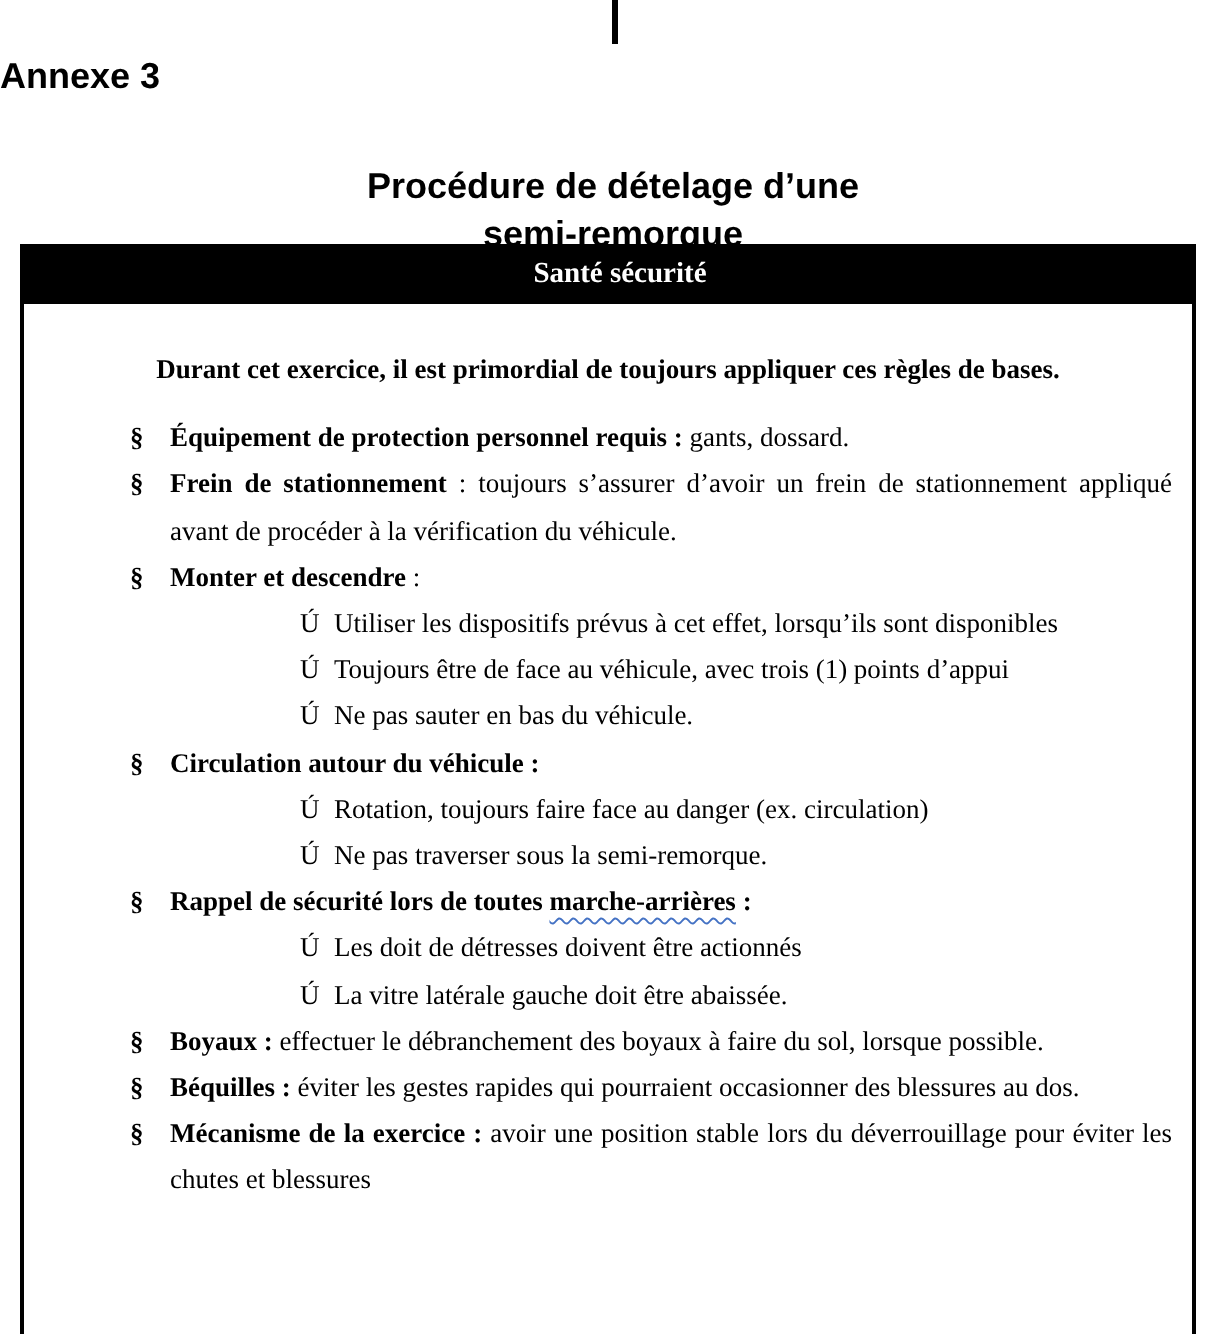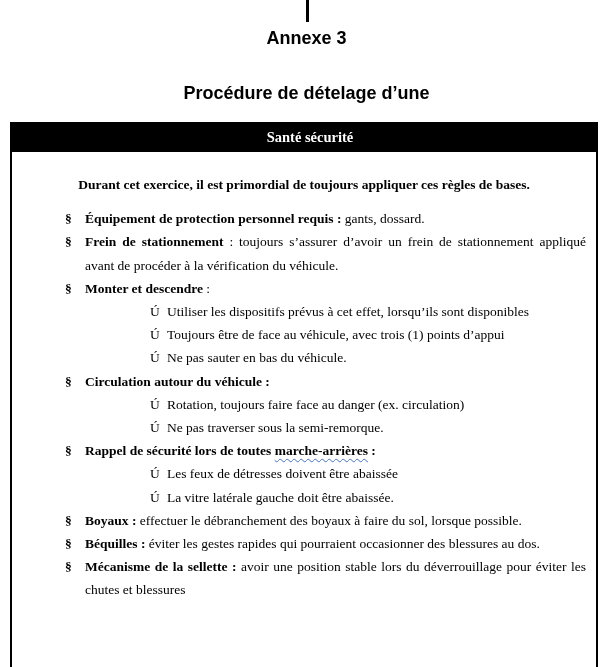--- a/index.html
+++ b/index.html
@@ -15,21 +15,20 @@
   .top-line {
     position: absolute;
     left: 306px; top: 0;
     width: 3px; height: 22px;
     background: #000;
   }
   .annex {
     position: absolute;
     top: 28px; left: 0;
     width: 100%;
-    text-align: center;
     font-family: "Liberation Sans", sans-serif;
     font-weight: bold;
     font-size: 18px;
     line-height: 20px;
   }
   .doc-title {
     position: absolute;
     top: 81px; left: 0;
     width: 100%;
     text-align: center;
@@ -104,20 +103,21 @@
 <body>
 
 <div class="sheet">
 
   <div class="top-line"></div>
 
   <div class="annex">Annexe 3</div>
 
   <div class="doc-title">
     <div>Procédure de dételage d’une</div>
+    <div>semi-remorque</div>
   </div>
 
   <div class="banner" style="background: rgb(0, 0, 0);">
     <div class="banner-title" style="color: rgb(255, 255, 255); padding-left: 12px;">Santé sécurité</div>
   </div>
 
   <div class="box">
     <div class="content">
       <div class="intro">Durant cet exercice, il est primordial de toujours appliquer ces règles de bases.</div>
       <div class="rules">
@@ -158,40 +158,40 @@
   <div class="sub">
     <span class="marker">Ú </span><span>Ne pas traverser sous la semi-remorque.</span>
   </div>
 </div>
   </div>
 
   <div class="rule">
     <span class="marker">§</span><span class="bold">Rappel de sécurité lors de toutes </span><span class="wavy" style="text-decoration-color: rgb(68, 114, 196);">marche-arrières</span><span class="bold"> :</span><span class="normal"></span>
     <div class="subs">
   <div class="sub">
-    <span class="marker">Ú </span><span>Les feux de détresses doivent être abaissée</span>
+    <span class="marker">Ú </span><span>Les doit de détresses doivent être actionnés</span>
   </div>
 
   <div class="sub">
     <span class="marker">Ú </span><span>La vitre latérale gauche doit être abaissée.</span>
   </div>
 </div>
   </div>
 
   <div class="rule">
     <span class="marker">§</span><span class="bold">Boyaux :</span><span class="normal"> effectuer le débranchement des boyaux à faire du sol, lorsque possible.</span>
     
   </div>
 
   <div class="rule">
     <span class="marker">§</span><span class="bold">Béquilles :</span><span class="normal"> éviter les gestes rapides qui pourraient occasionner des blessures au dos.</span>
     
   </div>
 
   <div class="rule">
-    <span class="marker">§</span><span class="bold">Mécanisme de la sellette :</span><span class="normal"> avoir une position stable lors du déverrouillage pour éviter les chutes et blessures</span>
+    <span class="marker">§</span><span class="bold">Mécanisme de la exercice :</span><span class="normal"> avoir une position stable lors du déverrouillage pour éviter les chutes et blessures</span>
     
   </div>
 </div>
     </div>
   </div>
 
 </div>
 
 </body></html>

